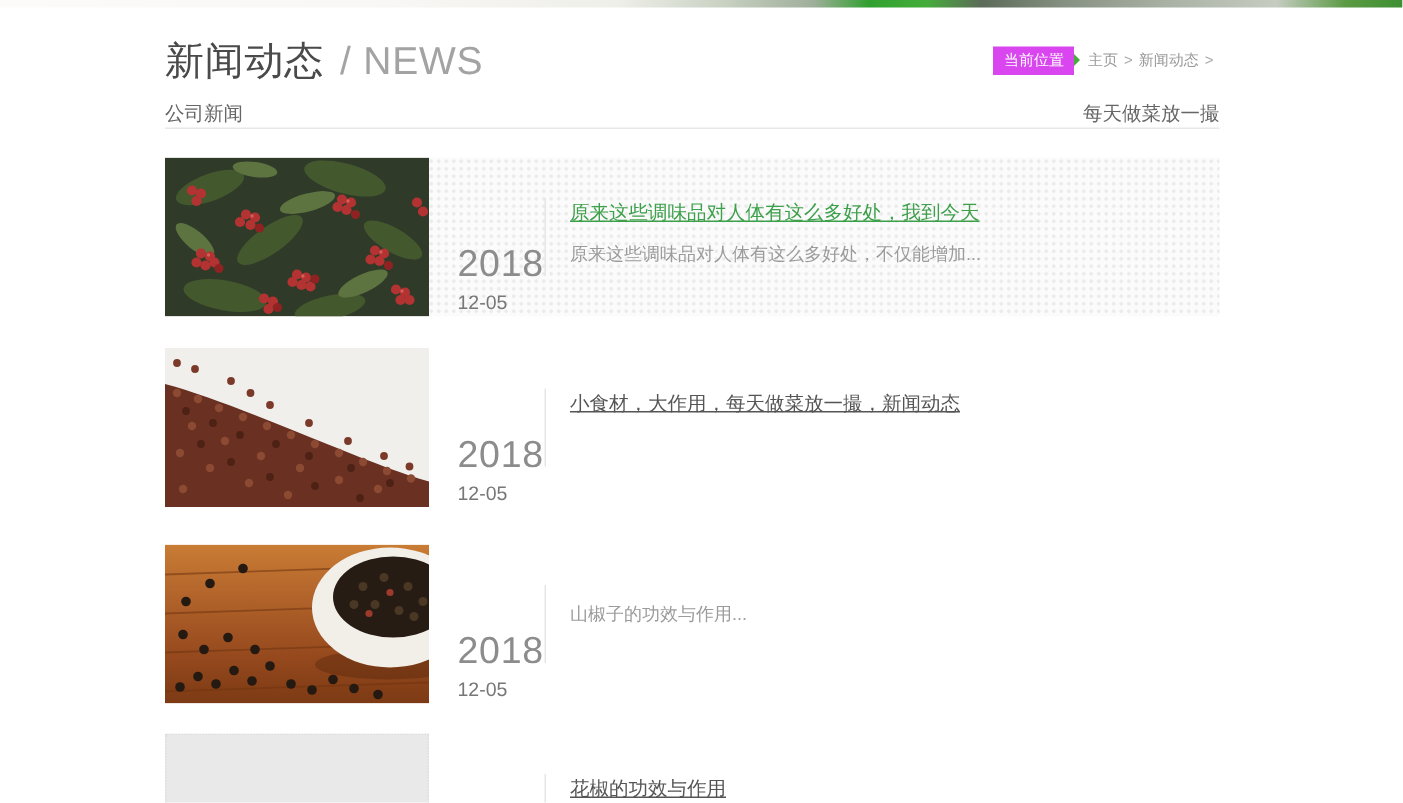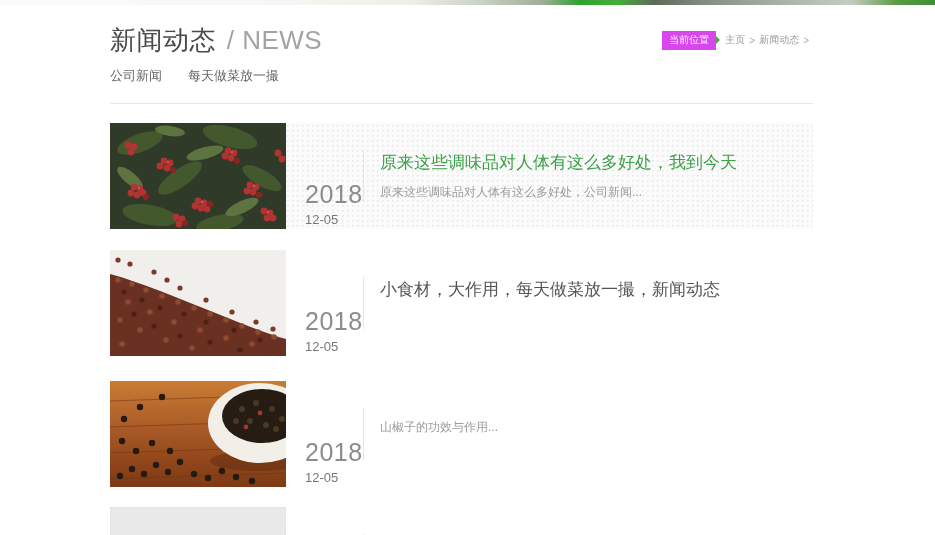--- a/index.html
+++ b/index.html
@@ -22,22 +22,22 @@
   .breadcrumb { display:flex; align-items:center; font-size:10px; color:#999; }
   .crumb-badge { position:relative; background:#d946ef; color:#fff;
     font-size:10px; padding:2px 7px 3px; margin-right:9px; }
   .crumb-badge::after { content:""; position:absolute; right:-4px; top:50%;
     transform:translateY(-50%); width:0; height:0;
     border-top:4px solid transparent; border-bottom:4px solid transparent;
     border-left:4px solid #44ad3a; }
   .breadcrumb a { color:#999; text-decoration:none; }
   .crumb-sep { margin:0 4px; color:#aaa; }
 
-  .tabs { display:flex; gap:26px; margin-top:14px; padding-bottom:18px;
-    border-bottom:1px solid #e8e8e8; font-size:13px; color:#666; }
+  .tabs { display:flex; gap:26px; margin-top:14px; padding-bottom:0;
+    border-bottom:1px solid #e8e8e8; font-size:13px; color:#666;justify-content:space-between; }
   .tab { cursor:pointer; }
 
   .news-list { margin-top:19px; }
   .news-item { display:flex; height:106px; margin-bottom:21px; }
   .news-item:nth-child(2) { margin-bottom:25px; }
   .news-item:nth-child(3) { margin-bottom:20px; }
   .news-item.highlight { background-color:#fbfbfb;
     background-image:radial-gradient(#ebebeb 1px, transparent 1px);
     background-size:5px 5px; }
 
@@ -46,21 +46,21 @@
   .thumb-placeholder { width:176px; height:106px; background:#e9e9e9;
     border:1px dotted #dedede; }
 
   .date-block { flex:none; width:58px; margin-left:19px; padding-top:27px; }
   .date-year { font-size:25px; line-height:1; color:#8c8c8c; letter-spacing:0.5px;margin-top:32px; }
   .date-day  { font-size:13px; color:#777; margin-top:5px; }
 
   .vdiv { flex:none; width:1px; height:52px; margin-top:27px; background:#e6e6e6; }
 
   .text-block { flex:1; margin-left:16px; padding-top:28px; min-width:0; }
-  .news-title { font-size:17px; color:#555; cursor:pointer; white-space:nowrap; }
+  .news-title { font-size:13px; color:#555; cursor:pointer; white-space:nowrap;text-decoration:underline; }
   .news-item.highlight .news-title { color:#3da04a; }
   .news-excerpt { font-size:12px; color:#9b9b9b; margin-top:10px; white-space:nowrap; }
 </style>
 </head>
 <body>
 
 <div class="banner-strip"></div>
 
 <div class="container">
 
@@ -157,21 +157,21 @@
           </g>
         </svg>
       </div>
       <div class="date-block">
         <div class="date-year">2018</div>
         <div class="date-day">12-05</div>
       </div>
       <div class="vdiv"></div>
       <div class="text-block">
         <div class="news-title">原来这些调味品对人体有这么多好处，我到今天</div>
-        <div class="news-excerpt">原来这些调味品对人体有这么多好处，公司新闻...</div>
+        <div class="news-excerpt">原来这些调味品对人体有这么多好处，不仅能增加...</div>
       </div>
     </div>
 
     <div class="news-item">
       <div class="thumb">
         <svg width="176" height="106" viewBox="0 0 176 106" xmlns="http://www.w3.org/2000/svg">
           <rect width="176" height="106" fill="#f1efec"></rect>
           <path d="M0,24 C30,32 68,48 108,64 C138,76 158,84 176,89 L176,106 L0,106 Z" fill="#6a3122"></path>
           <g fill="#8c4a33">
             <circle cx="8" cy="30" r="2.8"></circle>

